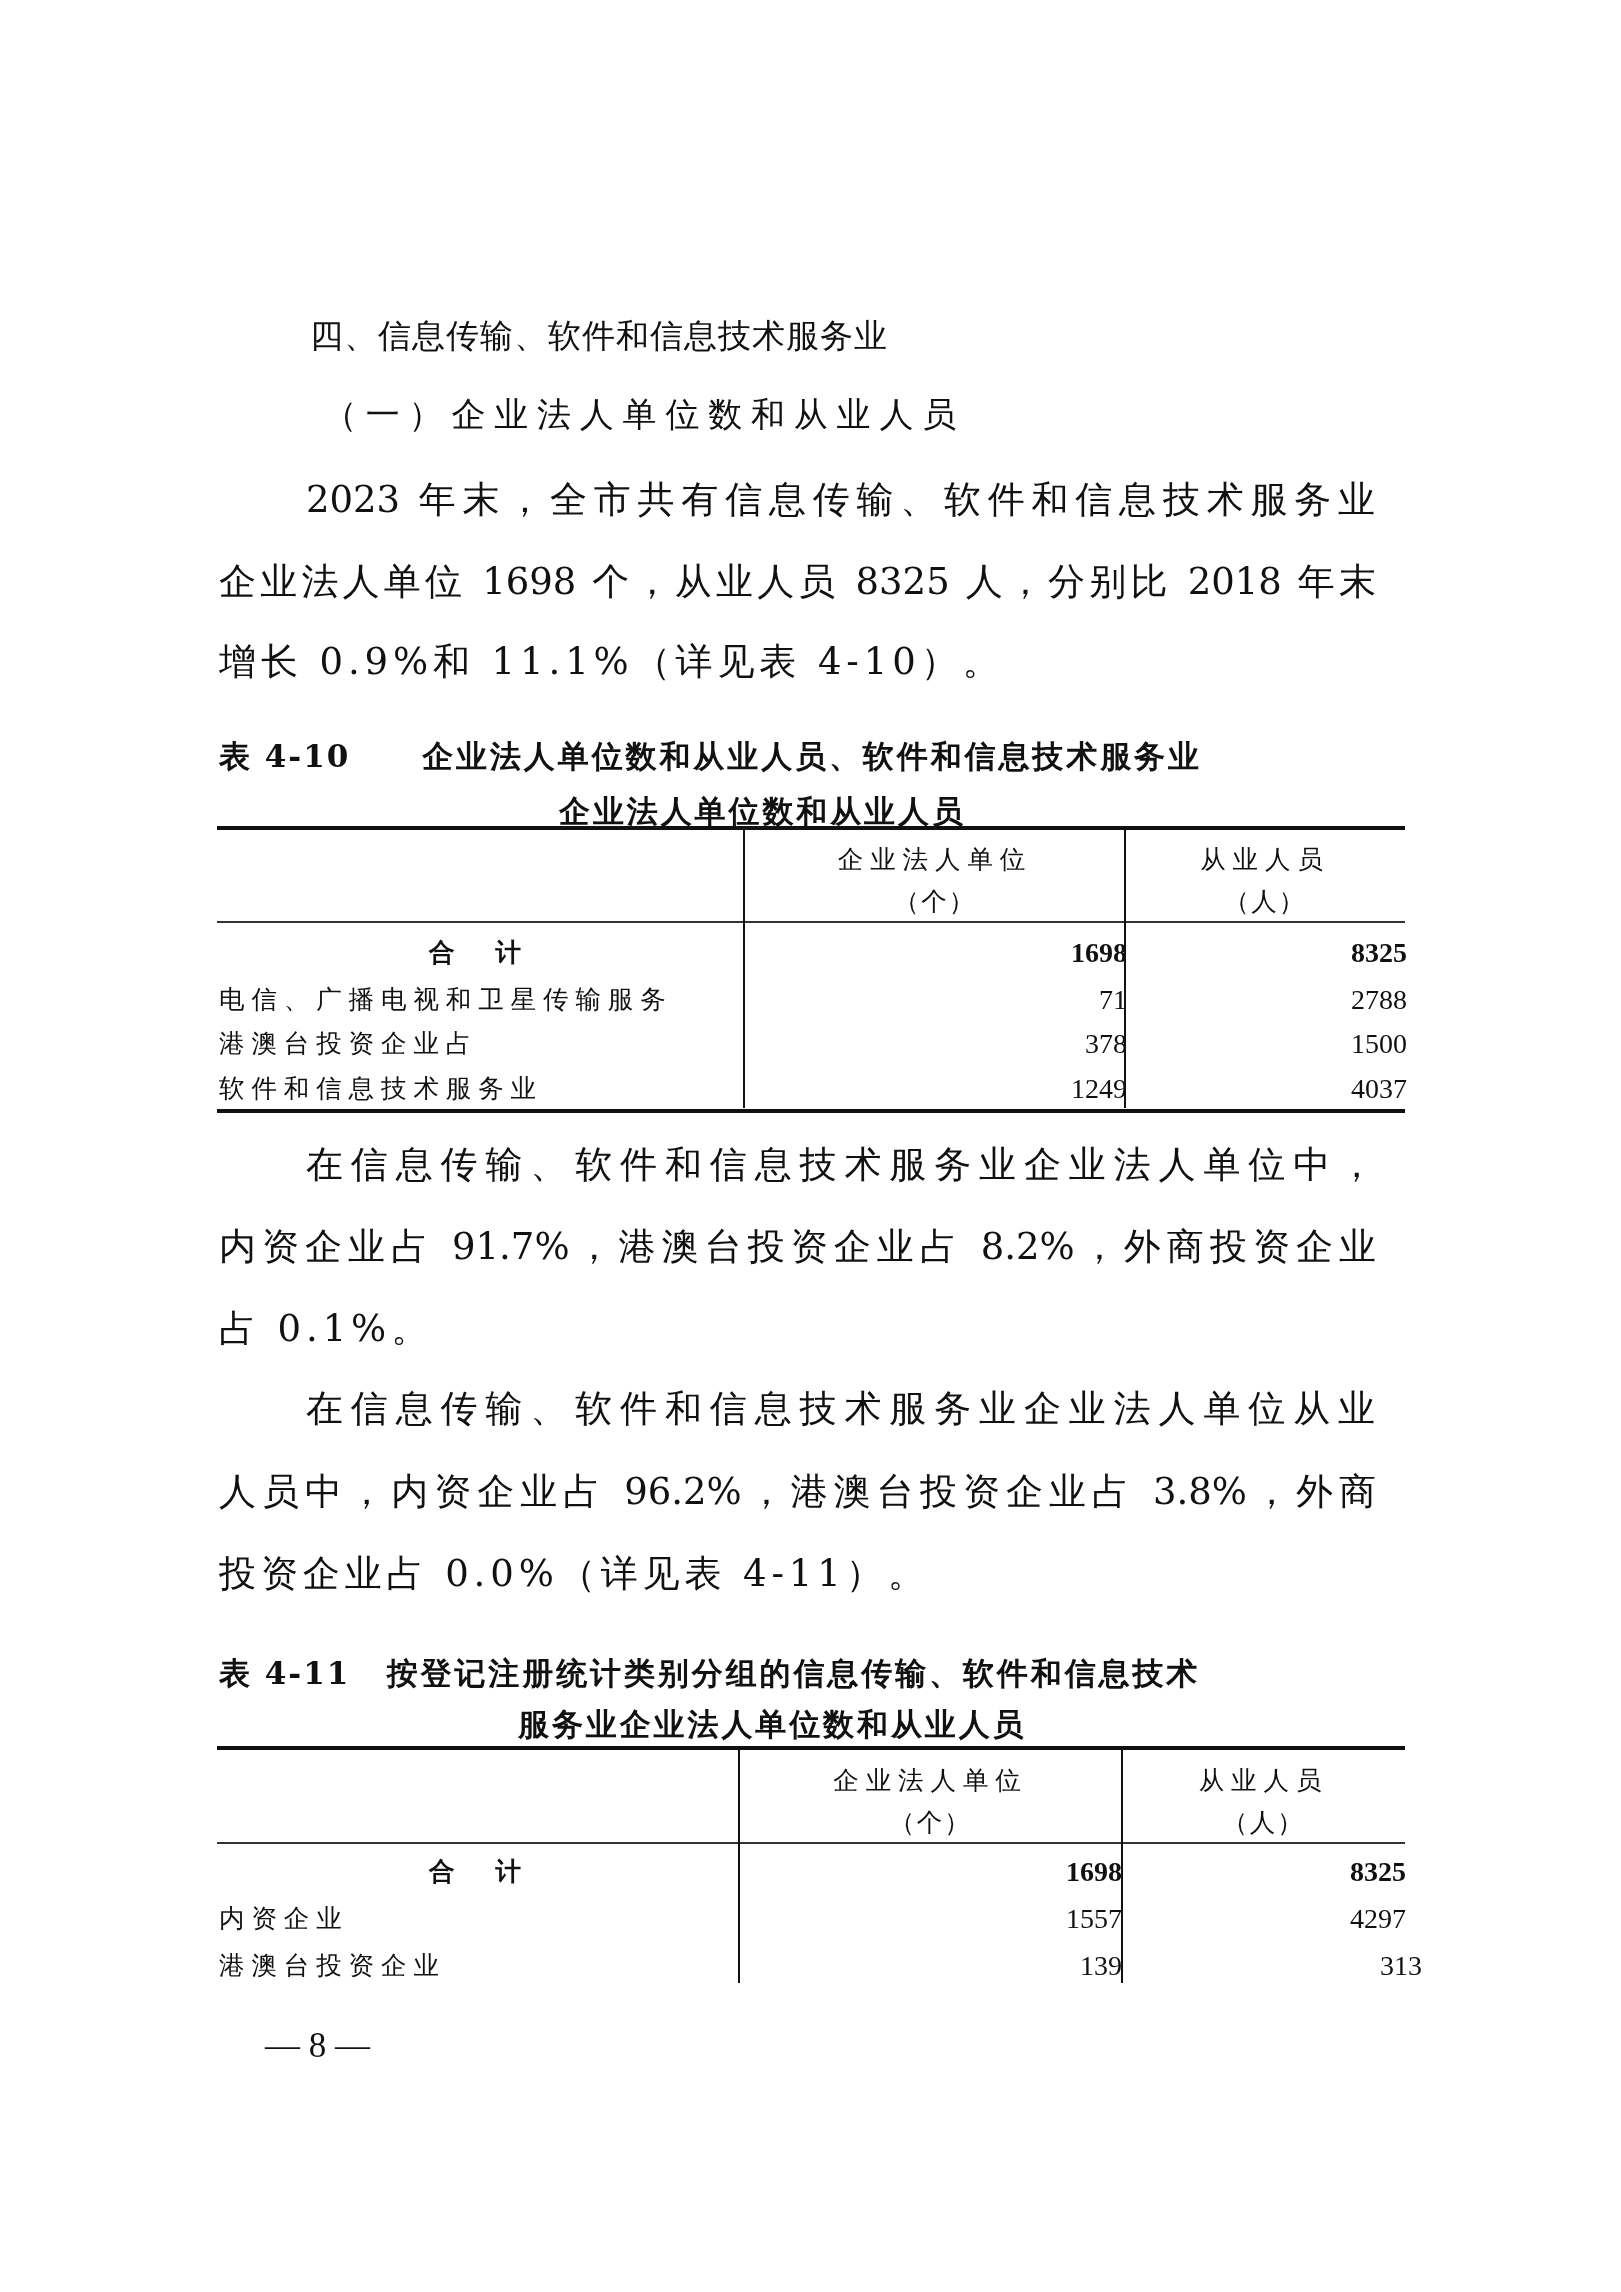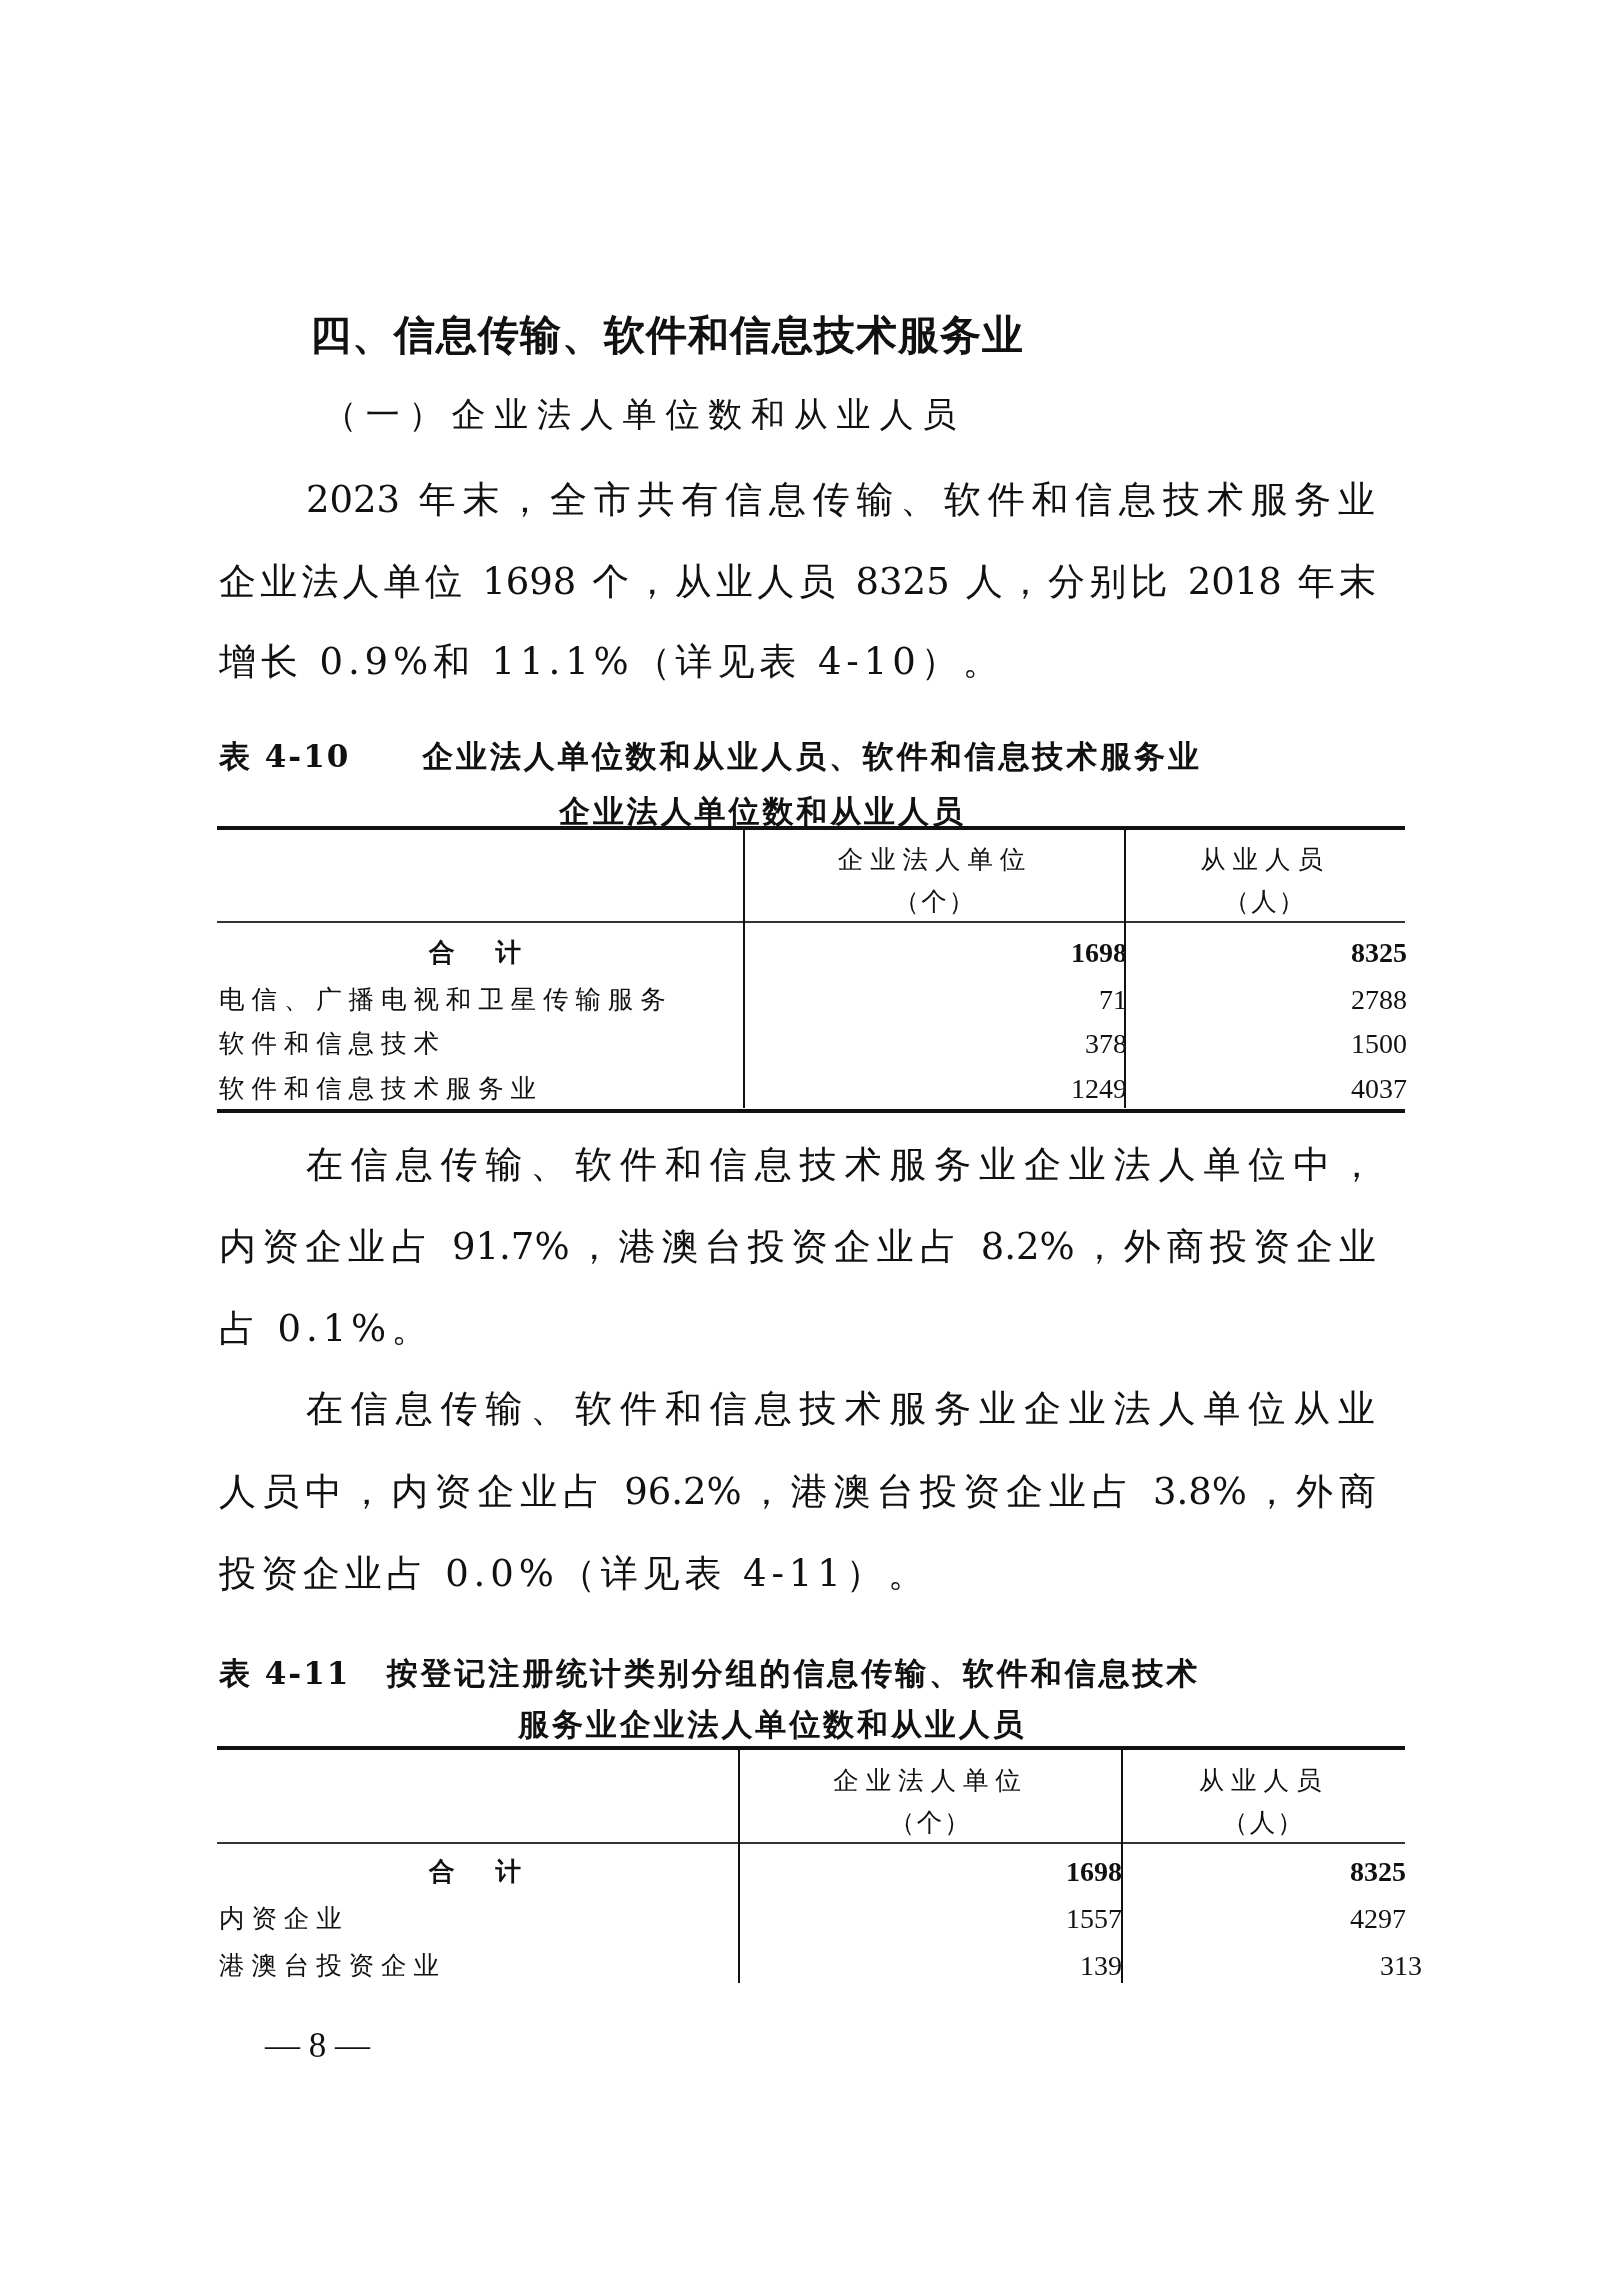--- a/index.html
+++ b/index.html
@@ -2,21 +2,21 @@
 <html><head>
 <meta charset="utf-8">
 <style>
   html, body { margin: 0; padding: 0; background: #ffffff; }
   body { width: 1621px; height: 2293px; position: relative; overflow: hidden; color: #111111; }
   .abs { position: absolute; }
   .serif { font-family: "DejaVu Serif", "Liberation Serif", serif; }
   .num { font-family: "Liberation Serif", "DejaVu Serif", serif; padding-left: 12px; }
   .sans { font-family: "DejaVu Sans", "Liberation Sans", sans-serif; }
 
-  #section-heading { left: 310px; top: 312px; font-size: 41px; line-height: 47px; white-space: nowrap; font-weight: bold; letter-spacing: 1px; }
+  #section-heading { left: 310px; top: 312px; font-size: 33px; line-height: 47px; white-space: nowrap; font-weight: normal; letter-spacing: 1px; }
   #sub-heading { left: 323px; top: 392px; font-size: 34px; line-height: 45px; white-space: nowrap; letter-spacing: 8.8px; }
 
   .para-line { position: absolute; left: 219px; width: 1157px; font-size: 37px; line-height: 49px; height: 49px; white-space: nowrap; overflow: visible; }
   .para-line.full { text-align: justify; text-align-last: justify; }
   .para-line.indent { left: 306px; width: 1069px; }
   .para-line.last { text-align: left; letter-spacing: 4.9px; }
 
   .caption { position: absolute; font-size: 31px; line-height: 39px; font-weight: bold; white-space: nowrap; }
   .caption .label { letter-spacing: 2px; }
   .caption .title { letter-spacing: 2.9px; }
@@ -65,21 +65,21 @@
   <div class="hdr serif" style="left:1126px; width:278px; top:885px; letter-spacing:2px;">（人）</div>
 
   <div class="row-label serif total" style="left:429px; top:936px; letter-spacing:7.8px; font-weight:bold;">合　计</div>
   <div class="cell-num num bold" style="left:745px; width:370px; top:936px;">1698</div>
   <div class="cell-num num bold" style="left:1126px; width:269px; top:936px;">8325</div>
 
   <div class="row-label serif" style="left:219px; top:983px;">电信、广播电视和卫星传输服务</div>
   <div class="cell-num num" style="left:745px; width:370px; top:983px;">71</div>
   <div class="cell-num num" style="left:1126px; width:269px; top:983px;">2788</div>
 
-  <div class="row-label serif" style="left:219px; top:1027px;">软件和信息技术</div>
+  <div class="row-label serif" style="left:219px; top:1027px;">港澳台投资企业占</div>
   <div class="cell-num num" style="left:745px; width:370px; top:1027px;">378</div>
   <div class="cell-num num" style="left:1126px; width:269px; top:1027px;">1500</div>
 
   <div class="row-label serif" style="left:219px; top:1072px;">软件和信息技术服务业</div>
   <div class="cell-num num" style="left:745px; width:370px; top:1072px;">1249</div>
   <div class="cell-num num" style="left:1126px; width:269px; top:1072px;">4037</div>
 </div>
 
 <div>
   <div class="para-line serif full indent" style="top:1140px;">在信息传输、软件和信息技术服务业企业法人单位中，</div>

